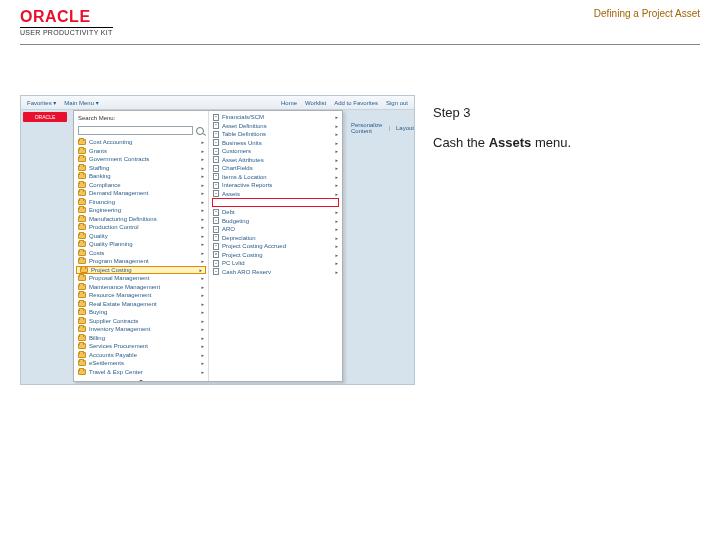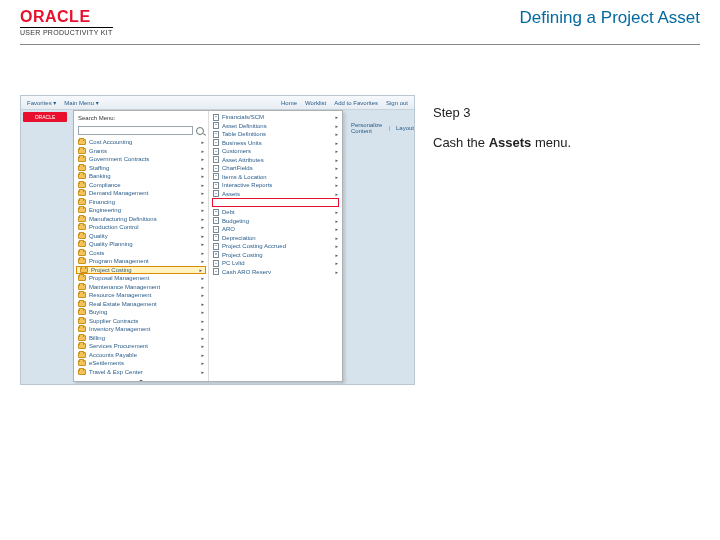--- a/index.html
+++ b/index.html
@@ -32,22 +32,22 @@
   }
   .logo-sub {
     font-size: 7px;
     color: #333;
     letter-spacing: 0.3px;
     border-top: 1px solid #000;
     margin-top: 1px;
     padding-top: 1px;
   }
   .title {
-    font-size: 17px;
-    color: #0369a1;
+    font-size: 10px;
+    color: #a16207;
   }
   
   .stage {
     position: absolute;
     top: 95px;
     left: 20px;
     right: 20px;
     bottom: 20px;
     display: flex;
   }

